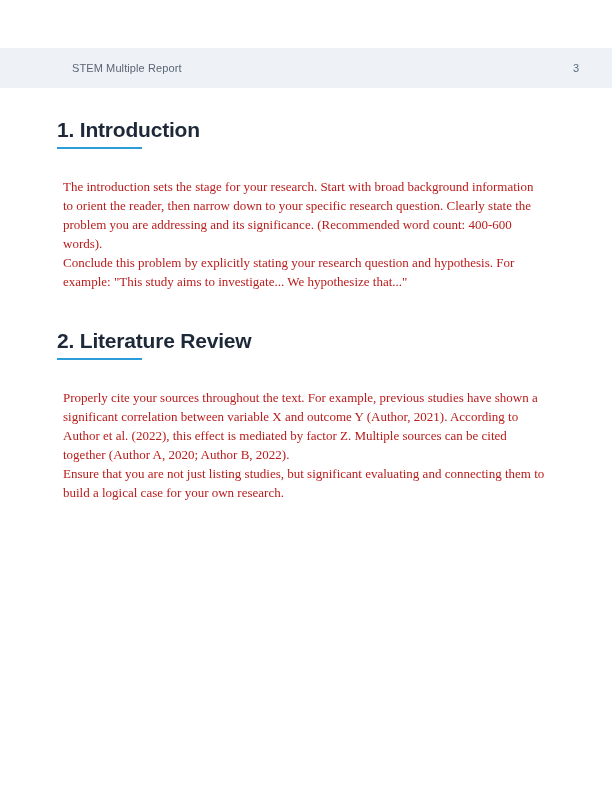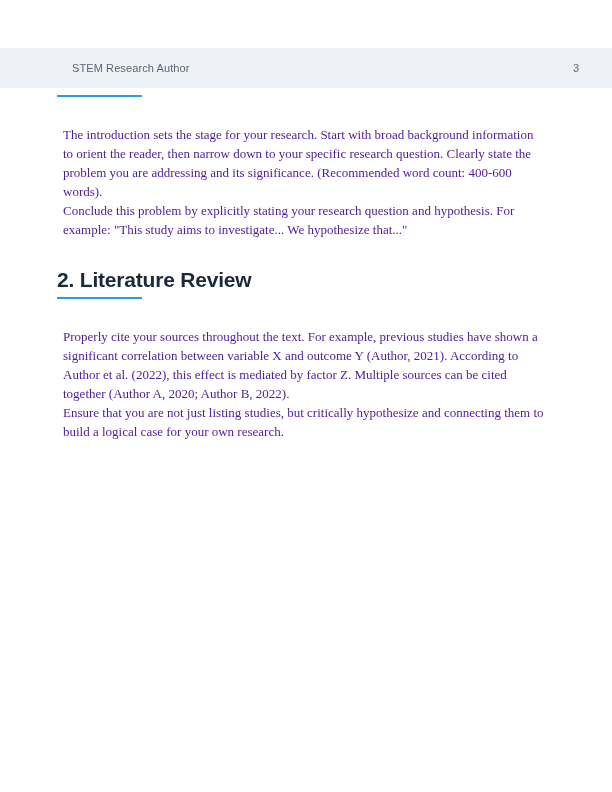--- a/index.html
+++ b/index.html
@@ -45,62 +45,63 @@
   }
   .section-heading {
     margin: 0;
     font-size: 21px;
     line-height: 21px;
     font-weight: 700;
     color: #1d2838;
     letter-spacing: -0.2px;
   }
   .section-intro .section-heading { margin-top: 31px; }
-  .section-litreview .section-heading { margin-top: 30px; }
+  .section-litreview .section-heading { margin-top: 39px; }
   .heading-underline {
     width: 85px;
     height: 2px;
     background: #2d9cdb;
     margin-top: 7px;
   }
   .section-body {
     margin: 28px 0 0 6px;
     font-family: "Liberation Serif", serif;
     font-size: 13px;
     line-height: 19px;
-    color: #4c1d95;
+    color: #b91c1c;
   }
   .section-body p {
     margin: 0;
   }
 </style>
 </head>
 <body>
 
 <div class="page">
 
   <div class="header-bar">
-    <span class="header-title">STEM Research Author</span>
+    <span class="header-title">STEM Multiple Report</span>
     <span class="page-number">3</span>
   </div>
 
   <main class="content">
 
     <section class="section-intro">
+      <h1 class="section-heading">1. Introduction</h1>
       <div class="heading-underline"></div>
       <div class="section-body">
         <p>The introduction sets the stage for your research. Start with broad background information to orient the reader, then narrow down to your specific research question. Clearly state the problem you are addressing and its significance. (Recommended word count: 400-600 words).</p>
         <p>Conclude this problem by explicitly stating your research question and hypothesis. For example: "This study aims to investigate... We hypothesize that..."</p>
       </div>
     </section>
 
     <section class="section-litreview">
       <h1 class="section-heading">2. Literature Review</h1>
       <div class="heading-underline"></div>
       <div class="section-body">
         <p>Properly cite your sources throughout the text. For example, previous studies have shown a significant correlation between variable X and outcome Y (Author, 2021). According to Author et al. (2022), this effect is mediated by factor Z. Multiple sources can be cited together (Author A, 2020; Author B, 2022).</p>
-        <p>Ensure that you are not just listing studies, but critically hypothesize and connecting them to build a logical case for your own research.</p>
+        <p>Ensure that you are not just listing studies, but significant evaluating and connecting them to build a logical case for your own research.</p>
       </div>
     </section>
 
   </main>
 
 </div>
 
 </body></html>

